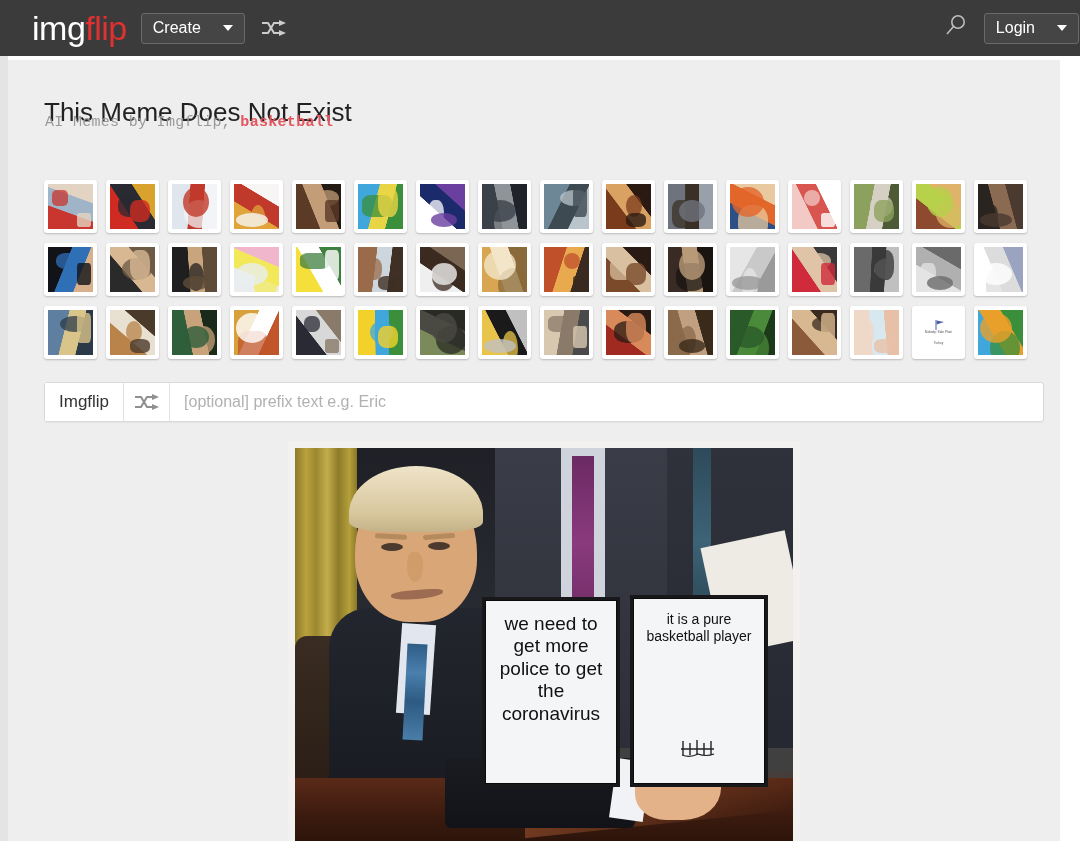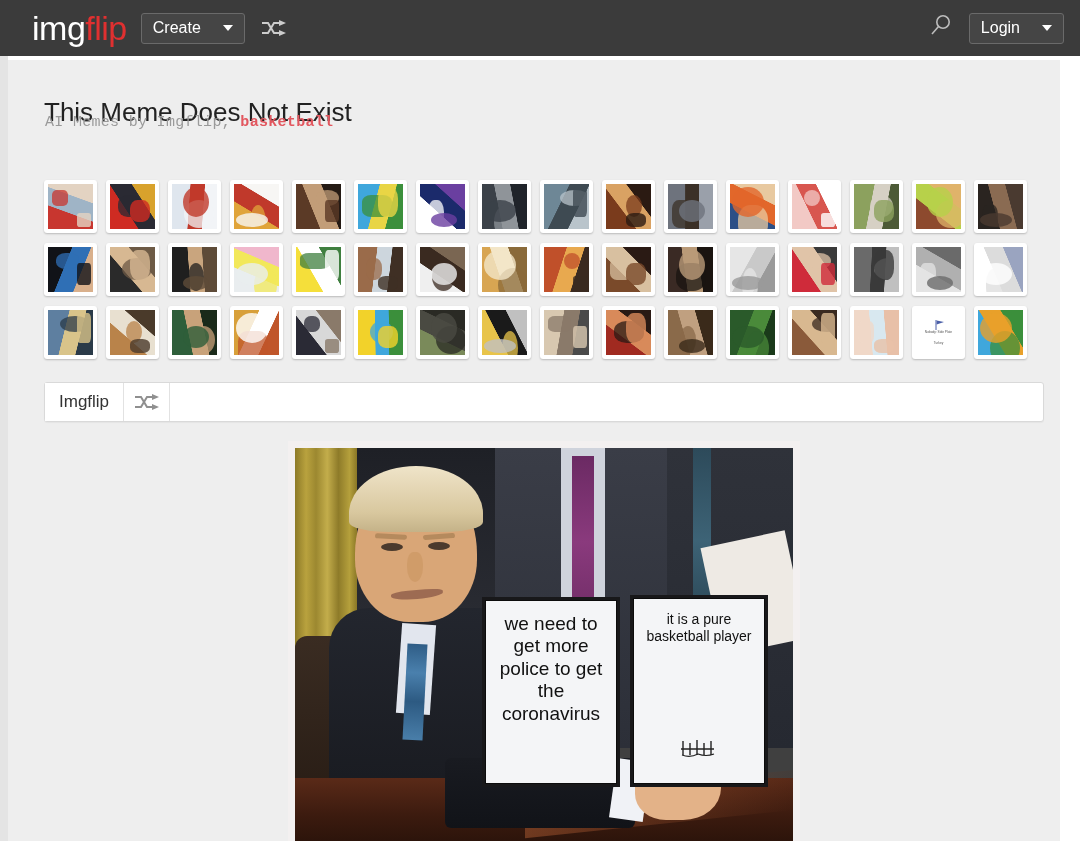--- a/index.html
+++ b/index.html
@@ -39,21 +39,21 @@
   }
   .caret {
     width: 0; height: 0;
     border-left: 5px solid transparent;
     border-right: 5px solid transparent;
     border-top: 6px solid #ffffff;
     display: inline-block;
   }
   .shuffle-hdr { margin-left: 16px; display: flex; align-items: center; cursor: pointer; }
   #header-right {
-    margin-left: auto; padding-right: 16px;
+    margin-left: auto; padding-right: 1px;
     display: flex; align-items: center; gap: 16px; justify-content: space-between;
   }
 
   
   #content {
     position: absolute; top: 60px; left: 8px;
     width: 1052px; height: 785px;
     background: #eeeeee;
   }
   #left-gutter {
@@ -636,20 +636,21 @@
   <div id="refresh-row">
     <div id="refresh-btn">Imgflip</div>
     <div id="shuffle-btn">
       <svg width="26" height="16" viewBox="0 0 26 16">
         <path d="M1 3 H7 L13 13 H19" stroke="#8f8f8f" stroke-width="2" fill="none"></path>
         <path d="M1 13 H7 L13 3 H19" stroke="#8f8f8f" stroke-width="2" fill="none"></path>
         <path d="M18 0 L25 3 L18 6 Z" fill="#8f8f8f"></path>
         <path d="M18 10 L25 13 L18 16 Z" fill="#8f8f8f"></path>
       </svg>
     </div>
+    <input id="prefix-input" type="text" placeholder="[optional] prefix text e.g. Eric" style="">
   </div>
 
   <div id="meme-wrap">
     <div id="meme">
       <div class="wall"></div>
       <div class="curtain"></div>
       <div class="suit-mid"></div>
       <div class="shirt-mid"></div>
       <div class="tie-mid"></div>
       <div class="suit-right"></div>

